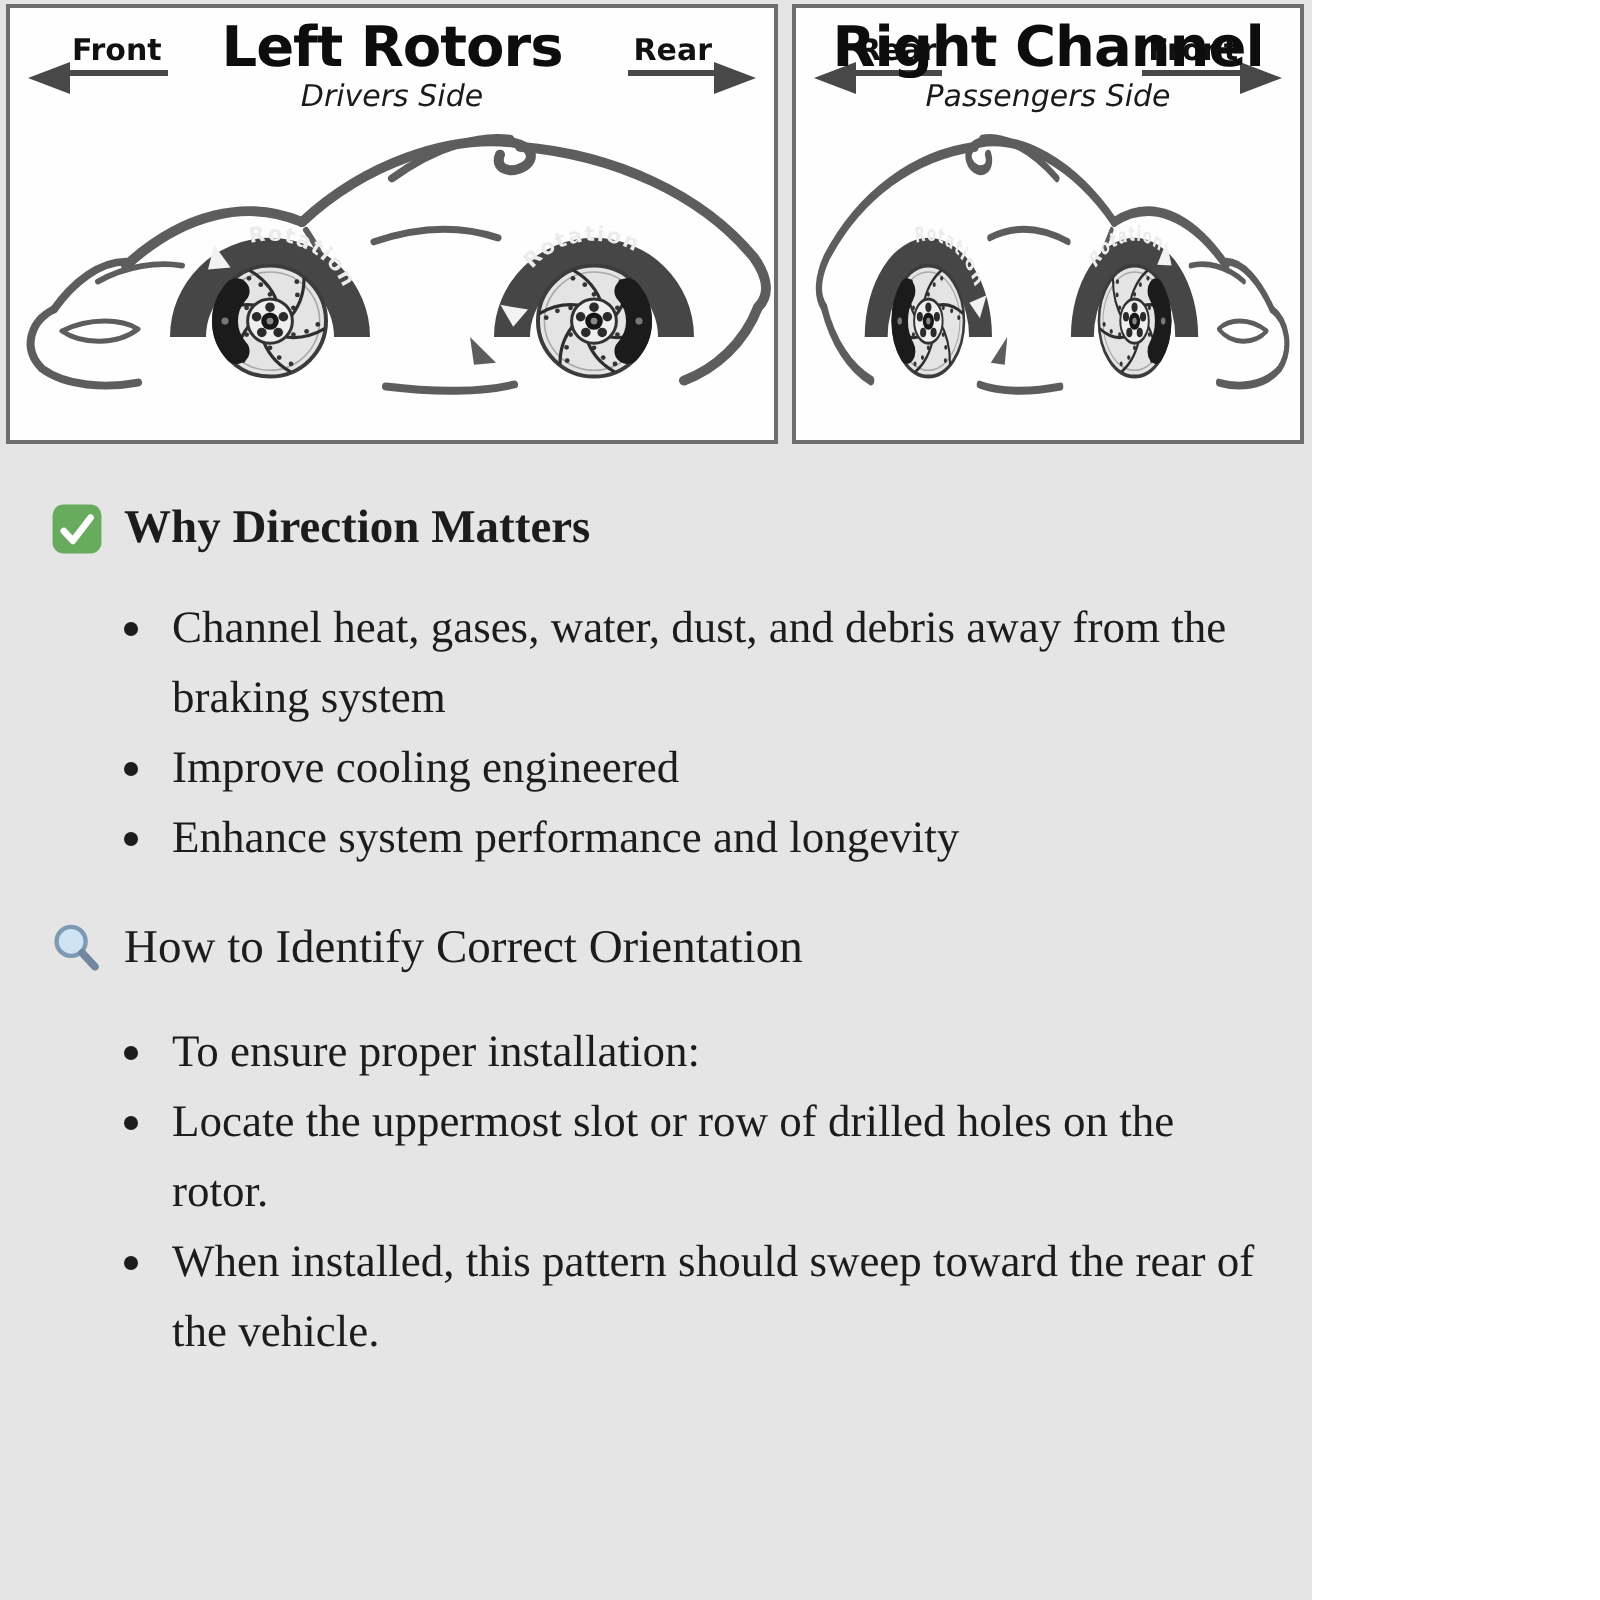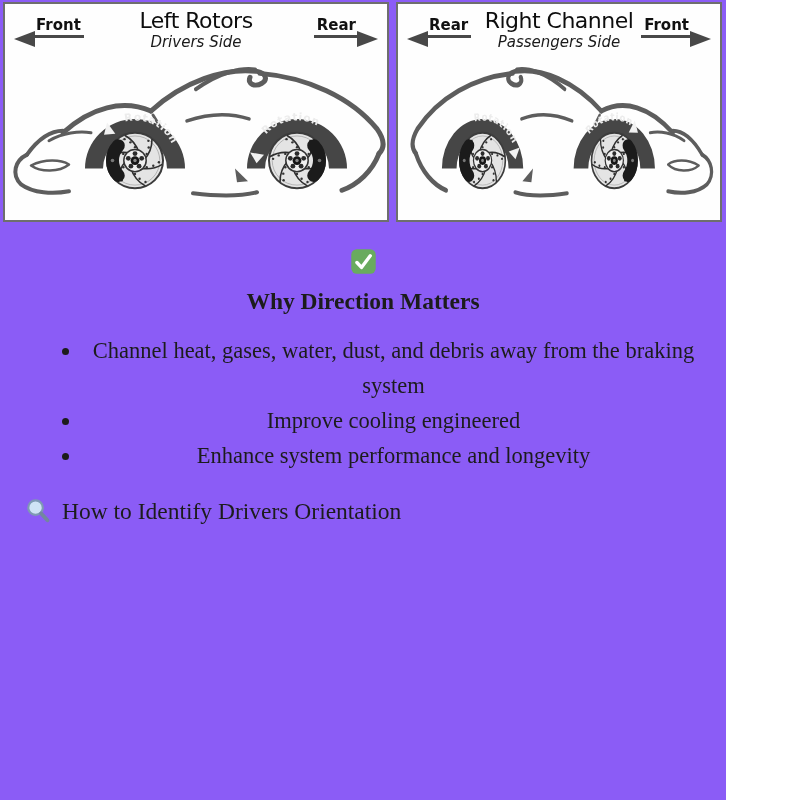--- a/index.html
+++ b/index.html
@@ -1,47 +1,47 @@
 <!DOCTYPE html>
 <html><head>
 <meta charset="utf-8">
 <style>
   html,body{margin:0;padding:0;background:#ffffff;}
-  .page{width:726px;height:800px;background:#8b5cf6;overflow:hidden;
+  .page{width:656px;height:800px;background:#e5e5e5;overflow:hidden;
         font-family:"Liberation Serif", serif;color:#1c1c1c;}
 
   
   .diagram{display:flex;gap:7px;padding:2px 4px 0 3px;height:222px;box-sizing:border-box;}
   .panel{position:relative;border:2px solid #6e6e6e;background:#fefefe;box-sizing:border-box;}
   .panel.left{width:386px;}
   .panel.right{flex:1;}
   .panel svg.car{position:absolute;left:0;top:0;width:100%;height:100%;}
   .panel-header{position:absolute;left:9px;right:9px;top:7px;display:flex;
                 justify-content:space-between;align-items:flex-start;z-index:2;
                 font-family:"DejaVu Sans", sans-serif;}
   .title-block{position:absolute;left:50%;transform:translateX(-50%);top:-2px;text-align:center;width:max-content;}
-  .panel-title{font-weight:400;font-size:22px;letter-spacing:-0.5px;color:#0d0d0d;line-height:1.05;}
+  .panel-title{font-weight:700;font-size:28px;letter-spacing:-0.5px;color:#0d0d0d;line-height:1.05;}
   .panel-subtitle{font-weight:normal;font-style:italic;font-size:15px;color:#1a1a1a;margin-top:1px;}
   .dir-label{display:flex;align-items:flex-end;margin-top:6px;}
   .dir-text{font-weight:bold;font-size:15px;color:#111;border-bottom:3px solid #484848;
             padding:0 3px 1px 3px;line-height:1.1;}
   .tri{width:0;height:0;border-top:8px solid transparent;border-bottom:8px solid transparent;}
   .tri.l{border-right:21px solid #484848;margin-bottom:-9px;margin-right:-2px;}
   .tri.r{border-left:21px solid #484848;margin-bottom:-9px;margin-left:-2px;}
 
   
   .article{padding:8px 25px 0 25px;font-size:22.5px;line-height:35px;}
   .article p{margin:0;max-width:740px;}
   .intro{margin-bottom:0 !important;}
   h2.sec{display:flex;align-items:center;gap:10px;font-size:23.5px;font-weight:bold;
-         margin:18px 0 16px 0;line-height:32px;flex-direction:column;}
+         margin:18px 0 16px 0;line-height:32px;}
   h3.sec{display:flex;align-items:center;gap:10px;font-size:23.5px;font-weight:normal;
          margin:22px 0 18px 0;line-height:32px;}
   .lead{margin:0 0 8px 0 !important;}
-  ul{margin:8px 0 0 0;padding-left:57px;max-width:720px;text-align:center;}
+  ul{margin:8px 0 0 0;padding-left:57px;max-width:720px;}
   li{padding-left:4px;margin:0;}
   .emoji{display:inline-flex;flex:none;}
 </style>
 </head>
 <body>
 
 <div class="page">
 
   <div class="diagram">
 
@@ -295,18 +295,23 @@
       <li>Enhance system performance and longevity</li>
     </ul>
 
     <h3 class="sec">
       <span class="emoji">
         <svg width="27" height="27" viewBox="0 0 32 32">
           <circle cx="12.5" cy="11.5" r="8.6" fill="#cfe3f5" stroke="#7e99b4" stroke-width="2.6"></circle>
           <line x1="19.2" y1="18.4" x2="26.6" y2="26.4" stroke="#72879e" stroke-width="4.6" stroke-linecap="round"></line>
         </svg>
       </span>
-      <span>How to Identify Drivers Orientation</span>
+      <span>How to Identify Correct Orientation</span>
     </h3>
 
+    <ul>
+      <li>To ensure proper installation:</li>
+      <li>Locate the uppermost slot or row of drilled holes on the rotor.</li>
+      <li>When installed, this pattern should sweep toward the rear of the vehicle.</li>
+    </ul>
 
   </div>
 </div>
 
 </body></html>

